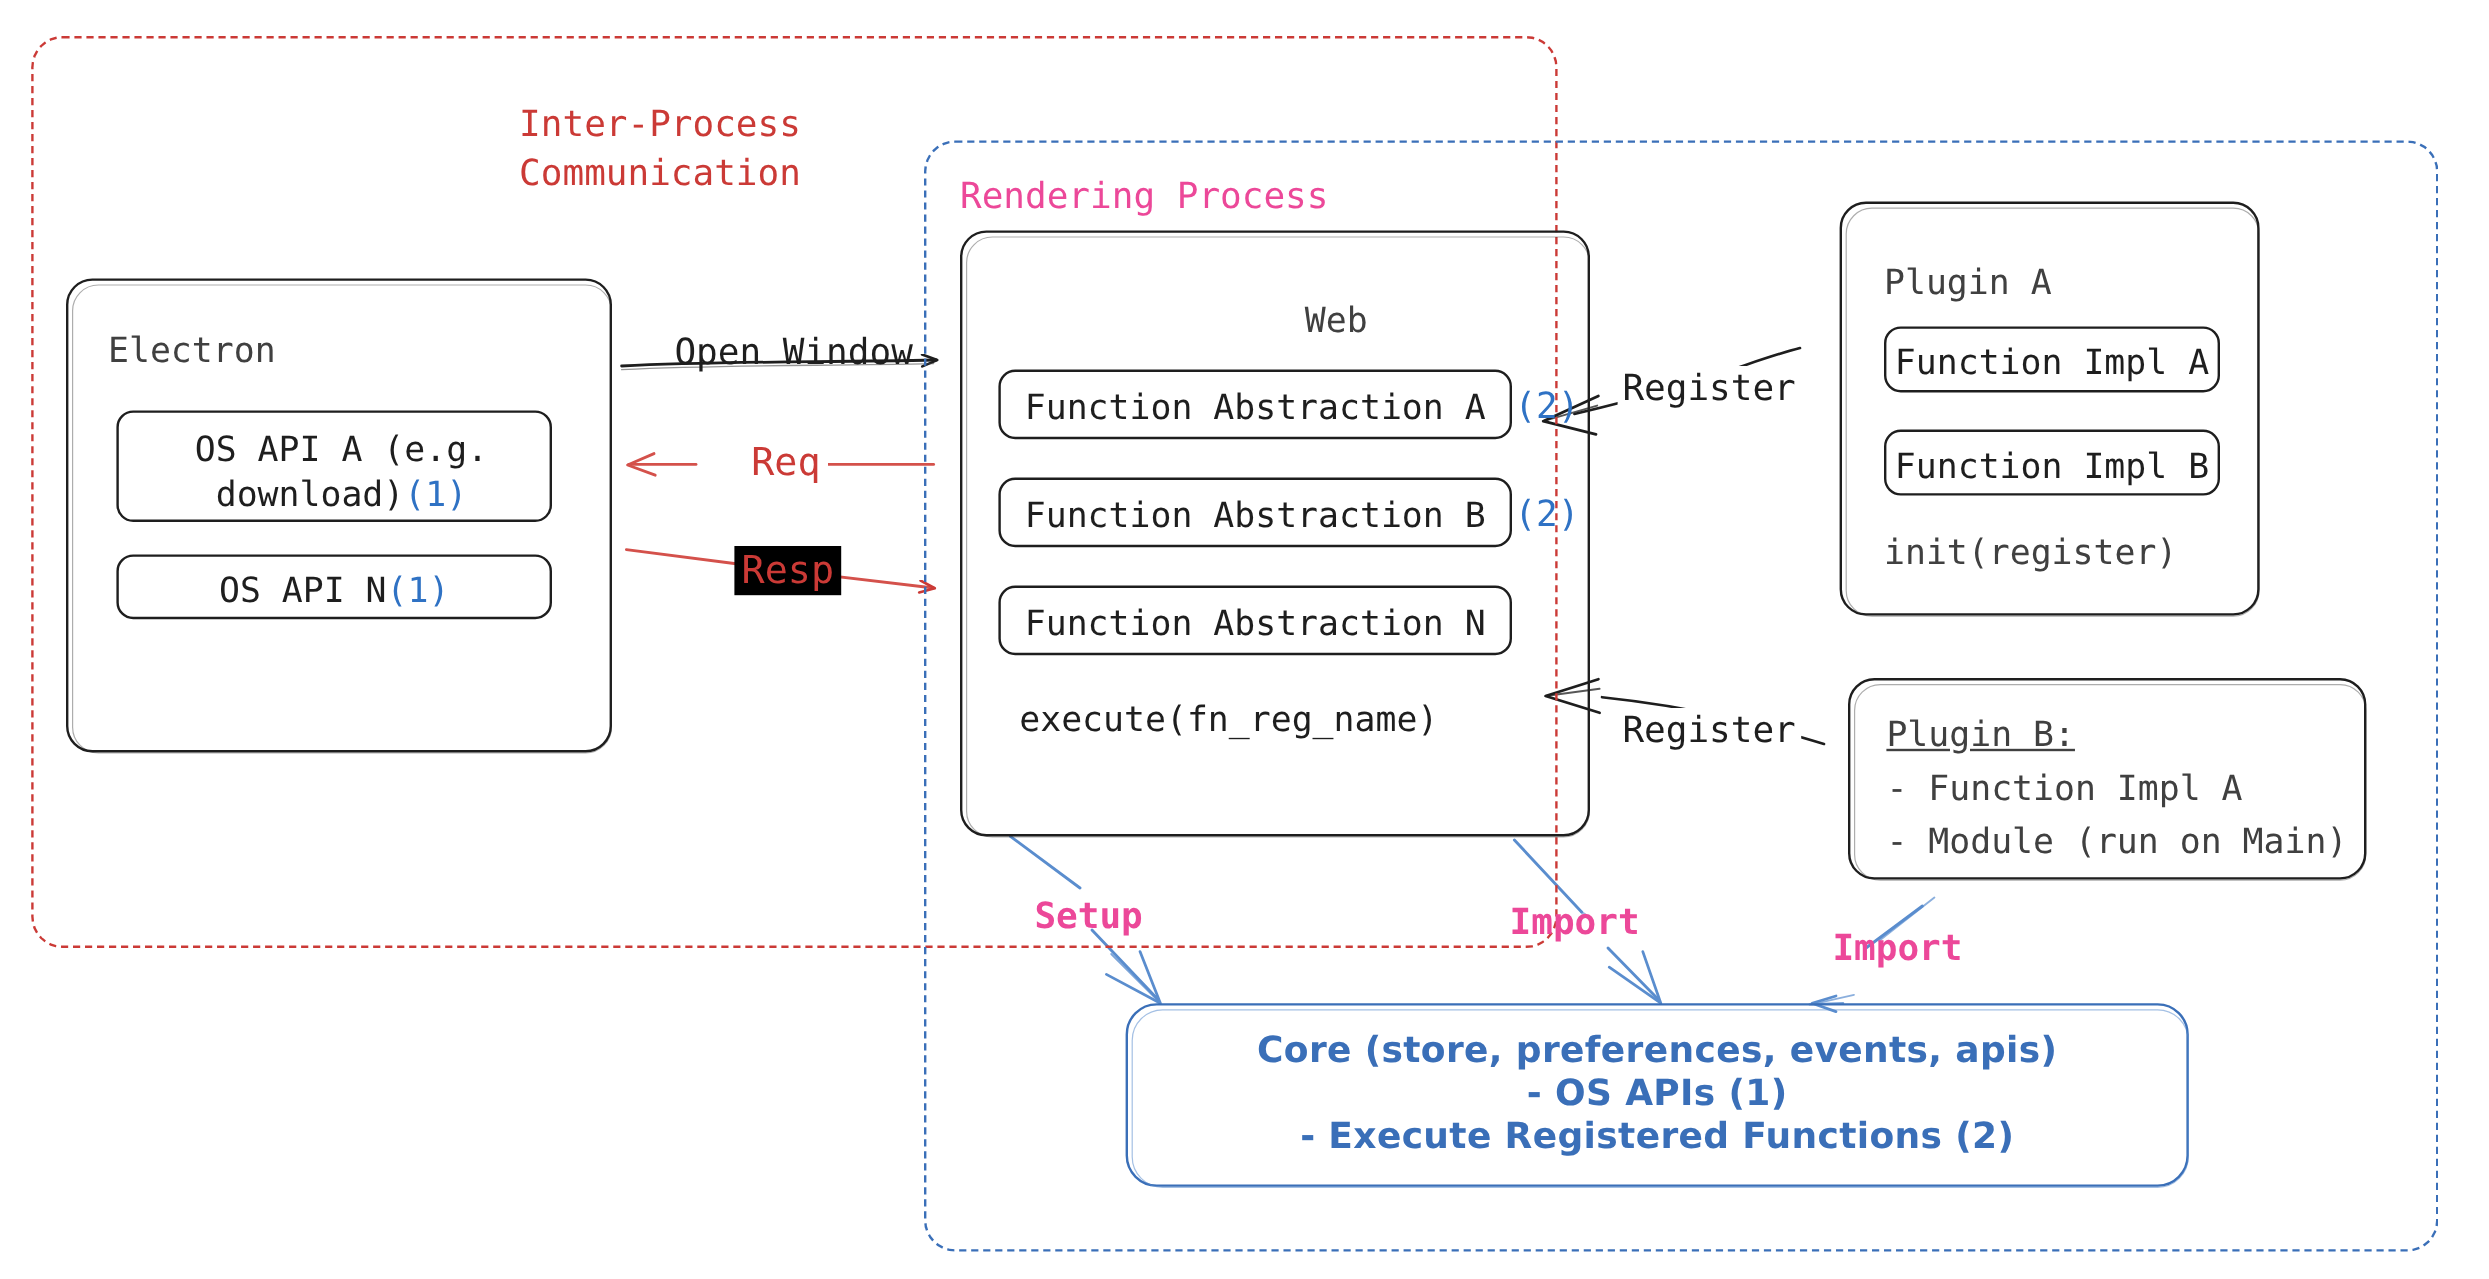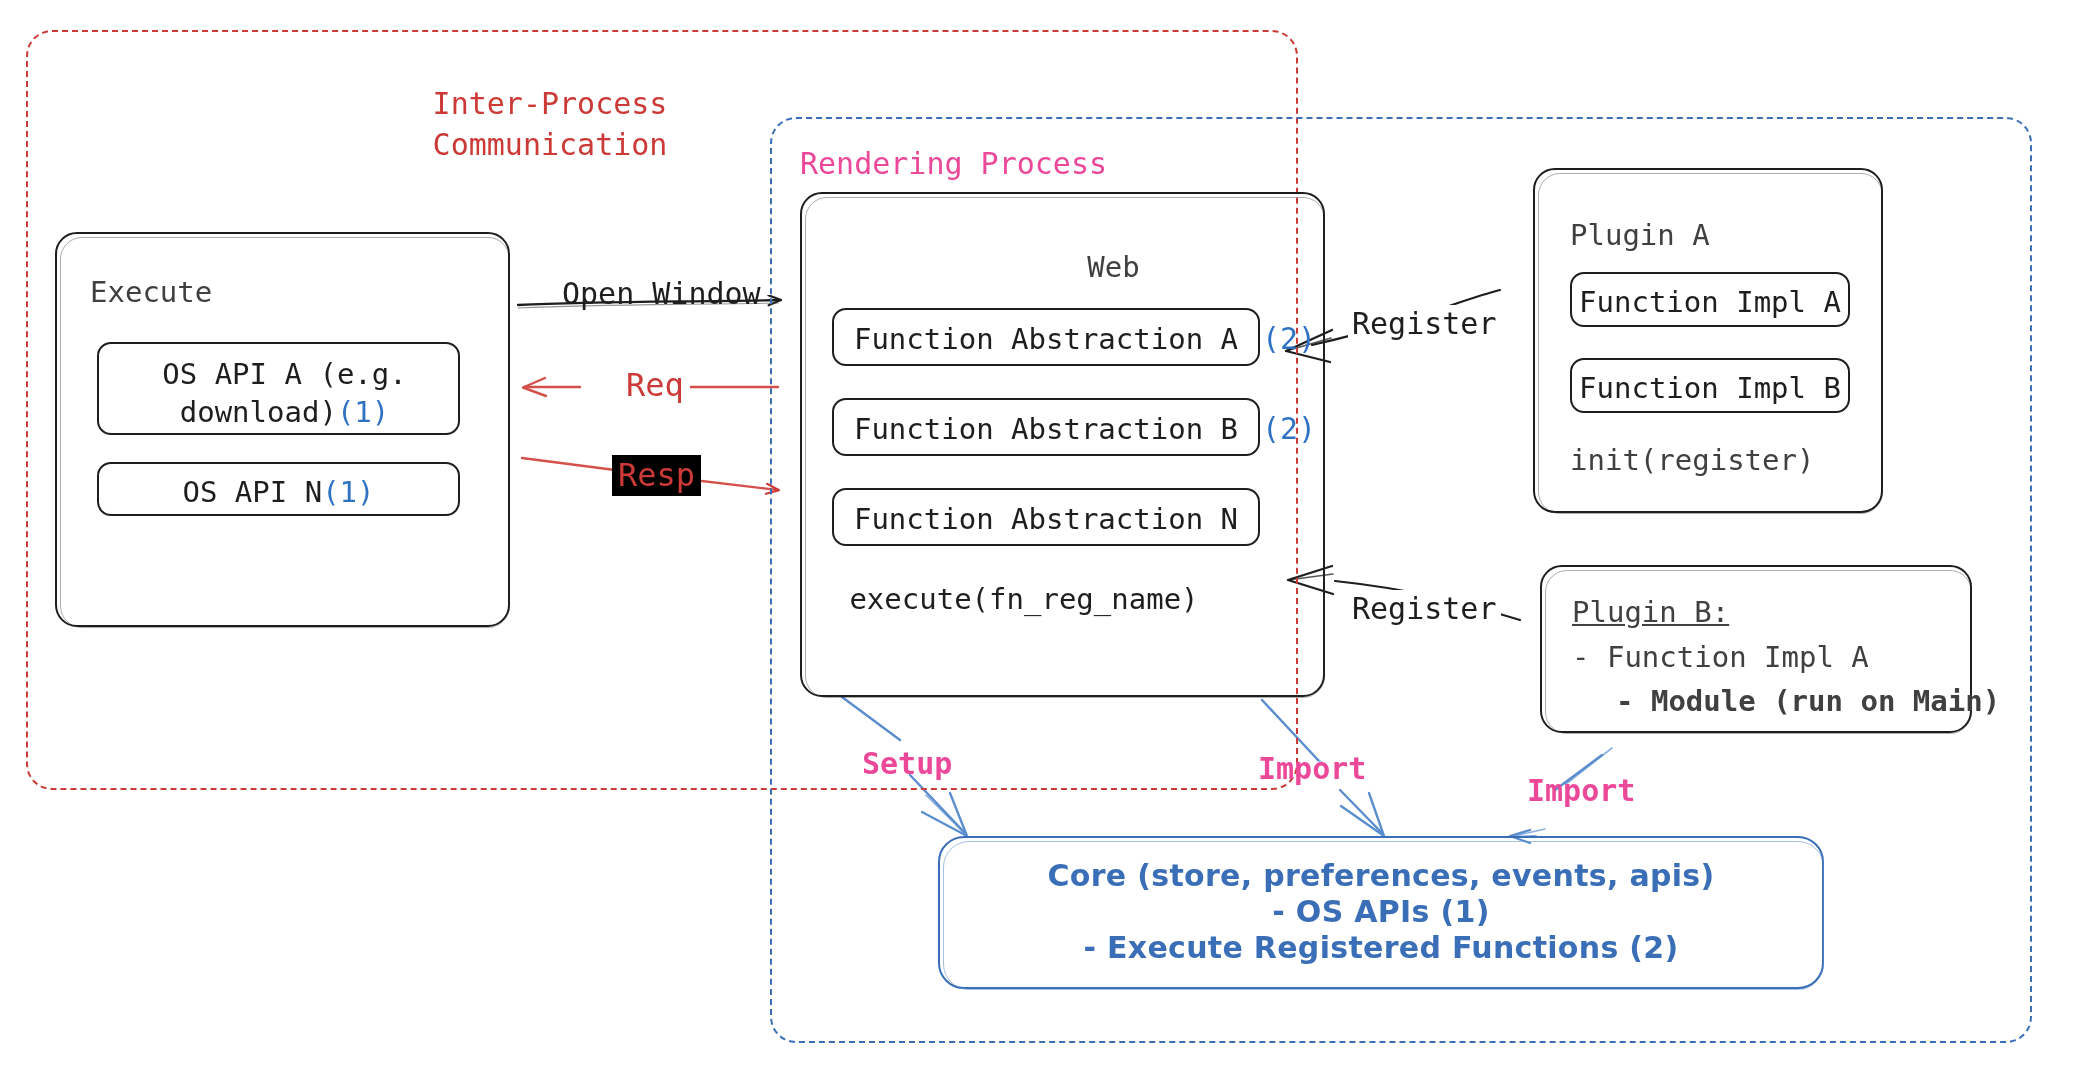--- a/index.html
+++ b/index.html
@@ -198,21 +198,21 @@
     </g>
   </svg>
 
   <div class="region red" style="left:26px; top:30px; width:1272px; height:760px;"></div>
   <div class="label red center" style="left:420px; top:84px; width:260px; font-size:30px; line-height:1.36;"><span>Inter-Process</span><br><span>Communication</span></div>
 
   <div class="region blue" style="left:770px; top:117px; width:1262px; height:926px;"></div>
   <div class="label blue" style="left:800px; top:145px; font-size:30px;">Rendering Process</div>
 
   <div class="box shadowed" style="left:55px; top:232px; width:455px; height:395px;"></div>
-  <div class="box-title" style="left:90px; top:275px;">Execute</div>
+  <div class="box-title" style="left:90px; top:275px;">Electron</div>
 
   <div class="box inner" style="left:97px; top:342px; width:363px; height:93px;"></div>
   <div class="inner-text" style="left:97px; top:355px; width:375px;text-align:center;"><span>OS API A (e.g.
 download)</span><span class="marker" style="color:#2f72c4;">(1)</span></div>
 
   <div class="box inner" style="left:97px; top:462px; width:363px; height:54px;"></div>
   <div class="inner-text" style="left:97px; top:473px; width:363px;"><span>OS API N</span><span style="color:#2f72c4;">(1)</span></div>
 
   <div class="box shadowed" style="left:800px; top:192px; width:525px; height:505px;"></div>
   <div class="box-title center" style="left:800px; top:250px; width:627px; text-align:center;">Web</div>
@@ -237,21 +237,21 @@
   <div class="inner-text" style="left:1570px; top:283px; width:280px;">Function Impl A</div>
 
   <div class="box inner" style="left:1570px; top:358px; width:280px; height:55px;"></div>
   <div class="inner-text" style="left:1570px; top:369px; width:280px;">Function Impl B</div>
 
   <div class="box-title" style="left:1570px; top:443px;">init(register)</div>
 
   <div class="box shadowed" style="left:1540px; top:565px; width:432px; height:168px;"></div>
   <div class="box-title" style="left:1572px; top:595px;text-decoration:underline;">Plugin B:</div>
   <div class="box-title" style="left:1572px; top:640px;">- Function Impl A</div>
-  <div class="box-title" style="left:1616px; top:684px;font-weight:bold;">- Module (run on Main)</div>
+  <div class="box-title" style="left:1572px; top:684px;">- Module (run on Main)</div>
 
   <div class="core-box" style="left:938px; top:836px; width:886px; height:153px;"></div>
   <div class="core-text" style="left:938px; top:855px; width:886px;">Core (store, preferences, events, apis)</div>
   <div class="core-text" style="left:938px; top:891px; width:886px;">- OS APIs (1)</div>
   <div class="core-text" style="left:938px; top:927px; width:886px;">- Execute Registered Functions (2)</div>
 
   <div class="label" style="left:562px; top:275px; font-size:30px;">Open Window</div>
 
   <div class="label red" style="left:620px; top:365px; font-size:32px; background:#ffffff; padding:0 6px;">Req</div>
 

